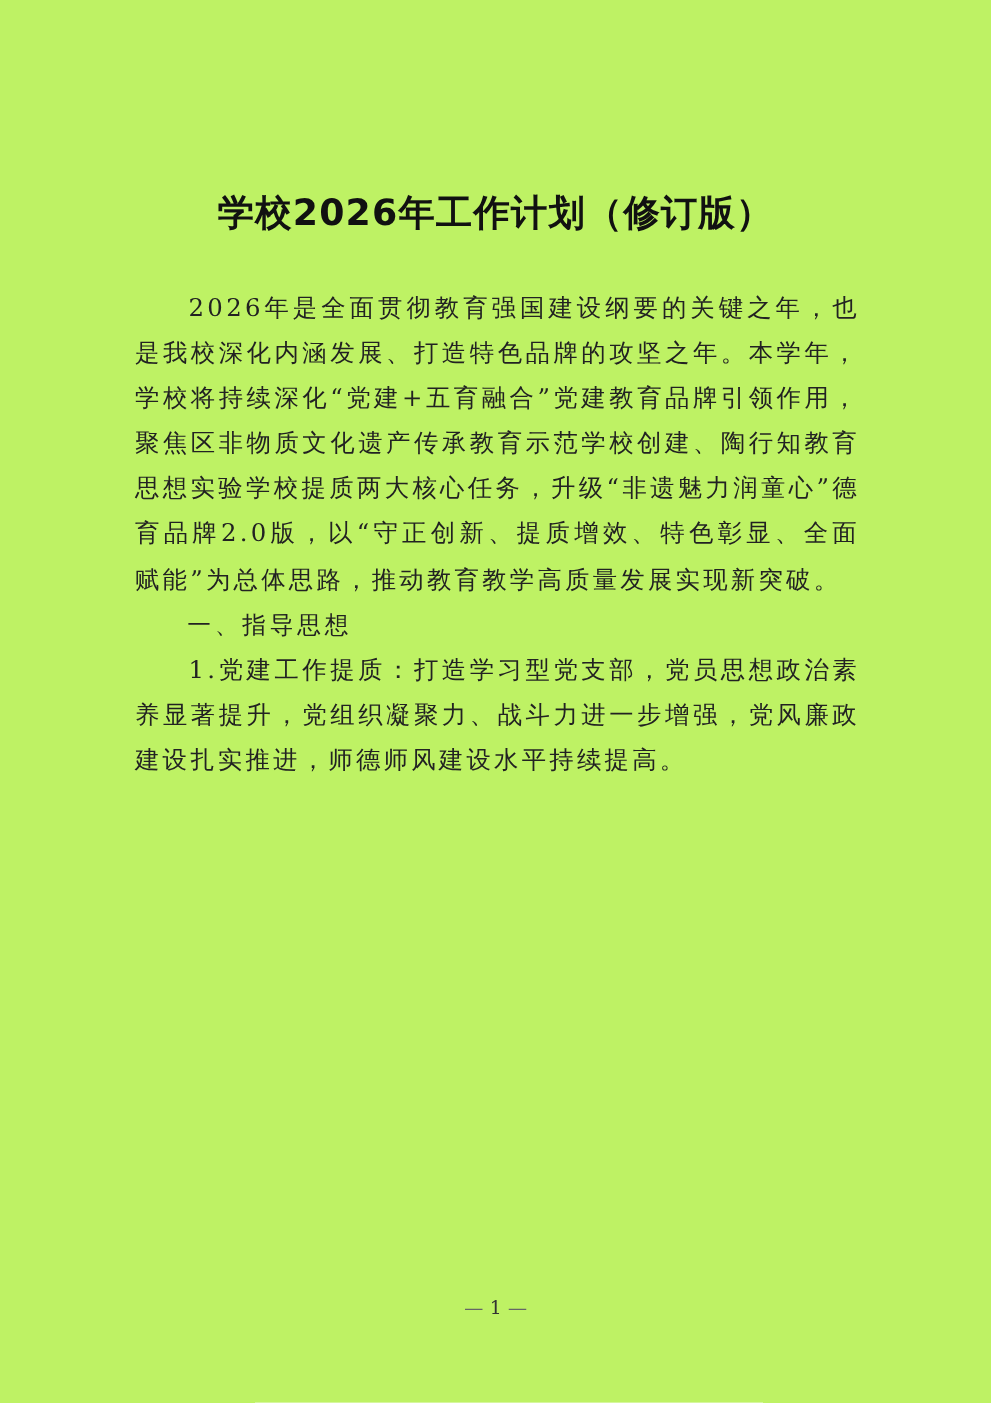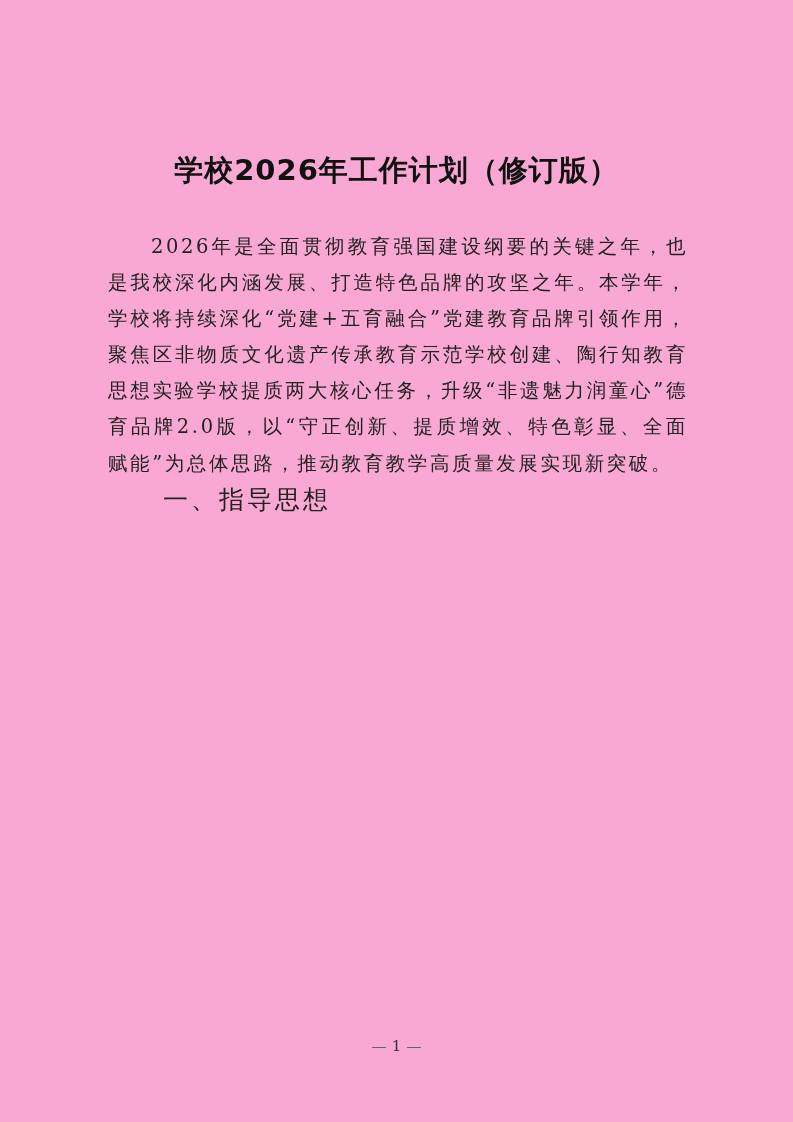--- a/index.html
+++ b/index.html
@@ -13,21 +13,21 @@
     position: relative;
     overflow: hidden;
     font-family: "DejaVu Serif", "Liberation Serif", serif;
     color: #1a1a1a;
   }
   .page {
     position: absolute;
     left: 0; top: 0;
     width: 793px;
     height: 1122px;
-    background: #f9a8d4;
+    background: #bef264;
   }
   .doc-title {
     position: absolute;
     top: 150px;
     left: 0;
     width: 793px;
     text-align: center;
     font-family: "DejaVu Sans", "Liberation Sans", sans-serif;
     font-weight: bold;
     font-size: 29px;
@@ -46,21 +46,21 @@
     text-align: justify;
     text-justify: inter-character;
     color: #222;
   }
   .body-text p {
     margin: 0;
     text-indent: 2.2em;
   }
   .body-text p.heading {
     font-family: "DejaVu Sans", "Liberation Sans", sans-serif;
-    font-size: 25px;
+    font-size: 19px;
     letter-spacing: 3px;
     color: #222;
   }
   .page-number {
     position: absolute;
     top: 1036px;
     left: 0;
     width: 793px;
     text-align: center;
     font-size: 15px;
@@ -78,18 +78,19 @@
 </style>
 </head>
 <body>
 
 <div class="page">
   <div class="doc-title">学校2026年工作计划（修订版）</div>
 
   <div class="body-text">
     <p>2026年是全面贯彻教育强国建设纲要的关键之年，也是我校深化内涵发展、打造特色品牌的攻坚之年。本学年，学校将持续深化“党建+五育融合”党建教育品牌引领作用，聚焦区非物质文化遗产传承教育示范学校创建、陶行知教育思想实验学校提质两大核心任务，升级“非遗魅力润童心”德育品牌2.0版，以“守正创新、提质增效、特色彰显、全面赋能”为总体思路，推动教育教学高质量发展实现新突破。</p>
     <p class="heading">一、指导思想</p>
+    <p>1.党建工作提质：打造学习型党支部，党员思想政治素养显著提升，党组织凝聚力、战斗力进一步增强，党风廉政建设扎实推进，师德师风建设水平持续提高。</p>
   </div>
 
   <div class="page-number">
     <span class="dash"></span><span>1</span><span class="dash"></span>
   </div>
 </div>
 
 </body></html>

